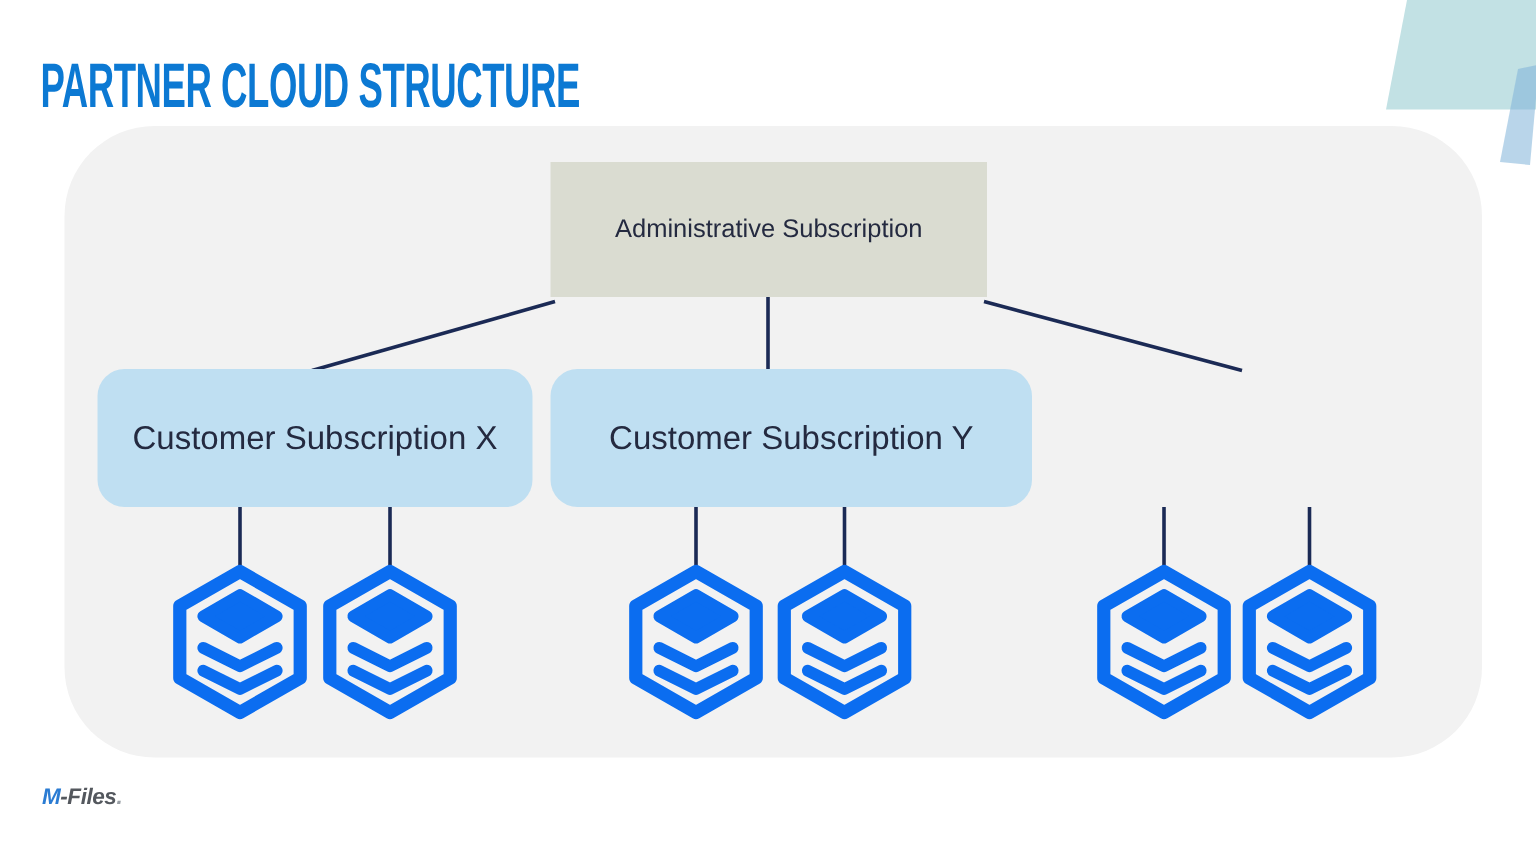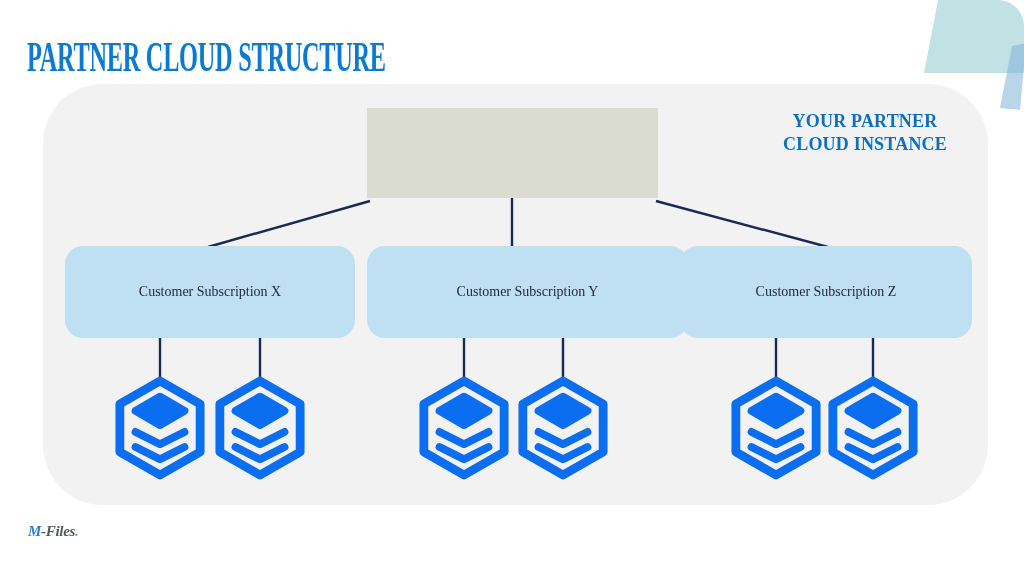--- a/index.html
+++ b/index.html
@@ -1,18 +1,18 @@
 <!DOCTYPE html>
 <html><head>
 <meta charset="utf-8">
 <style>
   html,body { margin:0; padding:0; background:#ffffff; }
   .page {
     position:relative; width:1024px; height:576px; overflow:hidden;
-    background:#ffffff; font-family:Liberation Serif, serif;border-radius:26px;
+    background:#ffffff; font-family:Liberation Sans, sans-serif;
   }
   .deco-svg { position:absolute; top:0; left:0; width:1024px; height:576px; pointer-events:none; }
 
   .title {
     position:absolute; left:27px; top:33px;
     font-size:42px; font-weight:bold; letter-spacing:-0.5px;
     color:#0c79d3; white-space:nowrap;
     transform:scaleX(0.58); transform-origin:left top;
   }
 
@@ -33,21 +33,21 @@
   .instance-label {
     position:absolute; left:760px; top:110px; width:210px;
     text-align:center; font-weight:bold; font-size:18px; line-height:23px;
     color:#0b6fc2; letter-spacing:0.2px;
   }
 
   .customer-box {
     position:absolute; top:246px; height:92px;
     background:#bfdff2; border-radius:18px; color:#242a40;
     display:flex; align-items:center; justify-content:center;
-    font-size:14px;
+    font-size:22px;
   }
   .cust-x { left:65px;  width:290px; }
   .cust-y { left:367px; width:321px; }
   .cust-z { left:680px; width:292px; }
 
   .vault { position:absolute; top:376px; width:94px; height:104px; }
   .v1 { left:113px; } .v2 { left:213px; }
   .v3 { left:417px; } .v4 { left:516px; }
   .v5 { left:729px; } .v6 { left:826px; }
 
@@ -81,35 +81,29 @@
       <line x1="160" y1="338" x2="160" y2="380"></line>
       <line x1="260" y1="338" x2="260" y2="380"></line>
       <line x1="464" y1="338" x2="464" y2="380"></line>
       <line x1="563" y1="338" x2="563" y2="380"></line>
       <line x1="776" y1="338" x2="776" y2="380"></line>
       <line x1="873" y1="338" x2="873" y2="380"></line>
     </g>
   </svg>
 
   <div class="admin-box">
+    <span>Administrative Subscription</span>
   </div>
 
-  <div class="instance-label">
-    <div>YOUR PARTNER</div>
-    <div>CLOUD INSTANCE</div>
-  </div>
 
   <div class="customer-box cust-x">
     <span>Customer Subscription X</span>
   </div>
   <div class="customer-box cust-y">
     <span>Customer Subscription Y</span>
-  </div>
-  <div class="customer-box cust-z">
-    <span>Customer Subscription Z</span>
   </div>
 
   <div id="vault-layer">
       <svg class="vault v1" viewBox="0 0 96 106">
       <g stroke-linejoin="round" stroke-linecap="round" stroke="#0b6df0">
         <path d="M48 5 L89 28.5 L89 77.5 L48 101 L7 77.5 L7 28.5 Z" fill="none" stroke-width="9"></path>
         <path d="M48 21 L73 35.5 L48 50 L23 35.5 Z" stroke-width="8" fill="#0b6df0"></path>
         <path d="M23 57 L48 69.5 L73 57" fill="none" stroke-width="8"></path>
         <path d="M23 72.5 L48 85 L73 72.5" fill="none" stroke-width="8"></path>
       </g>

